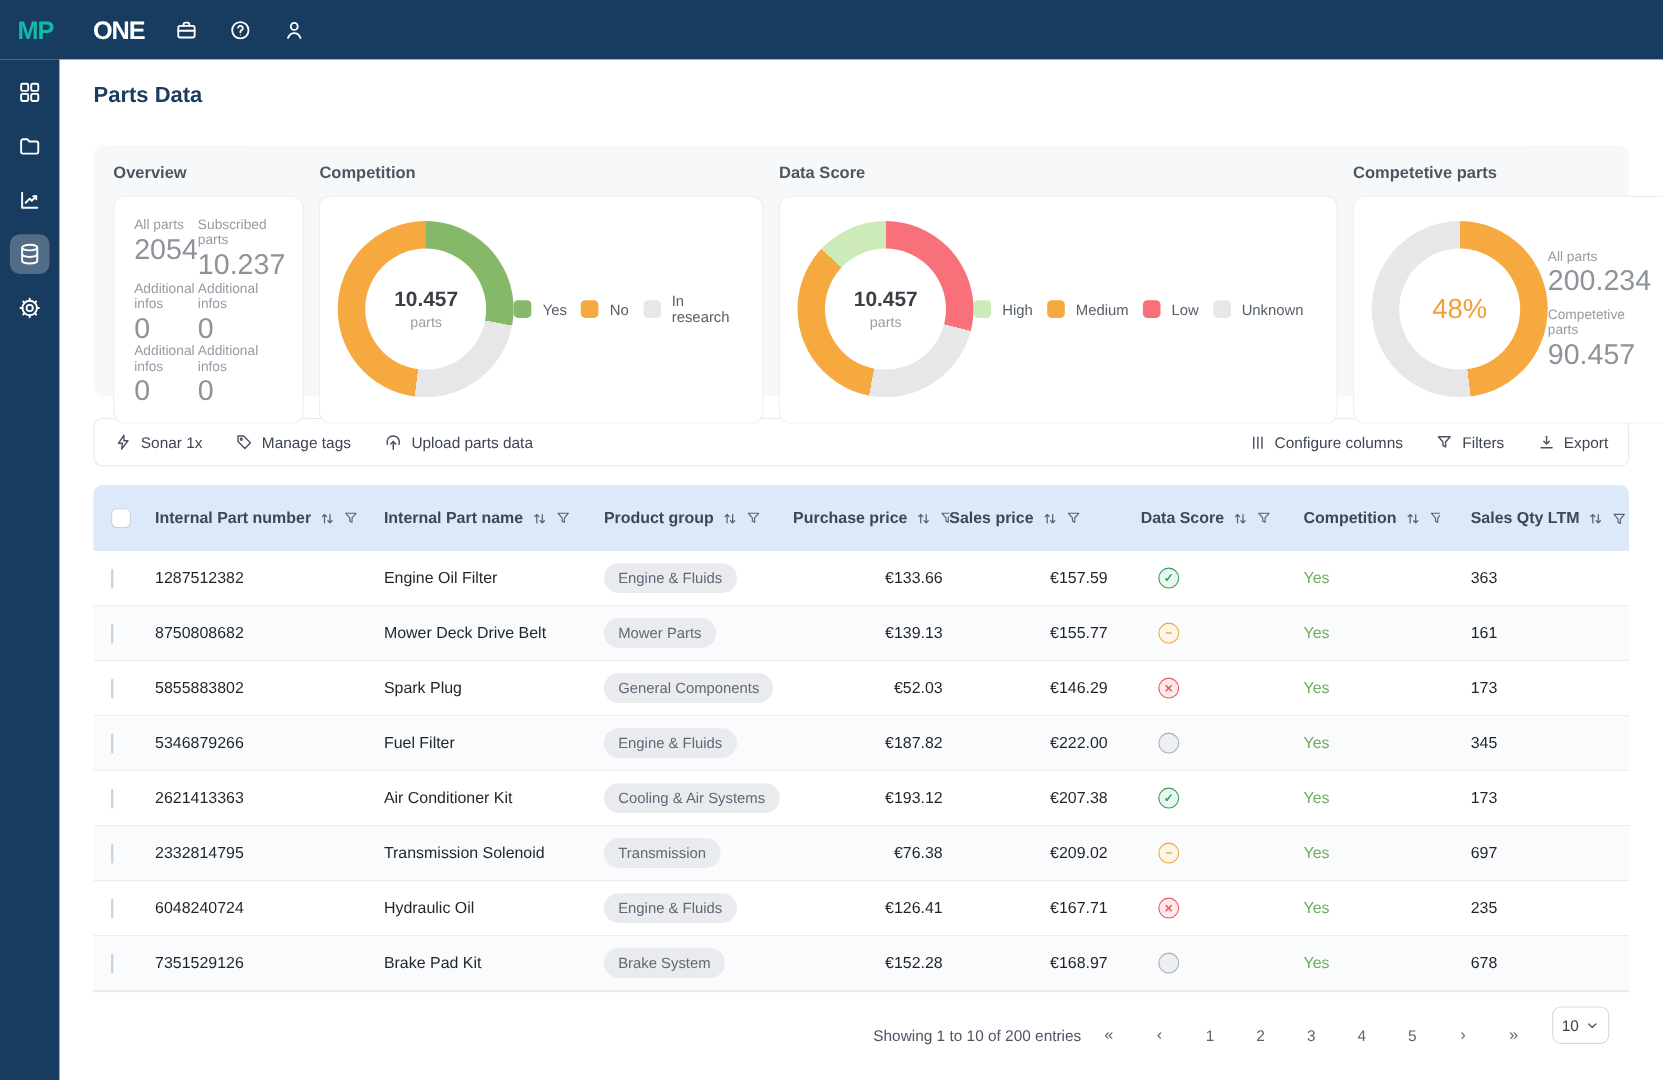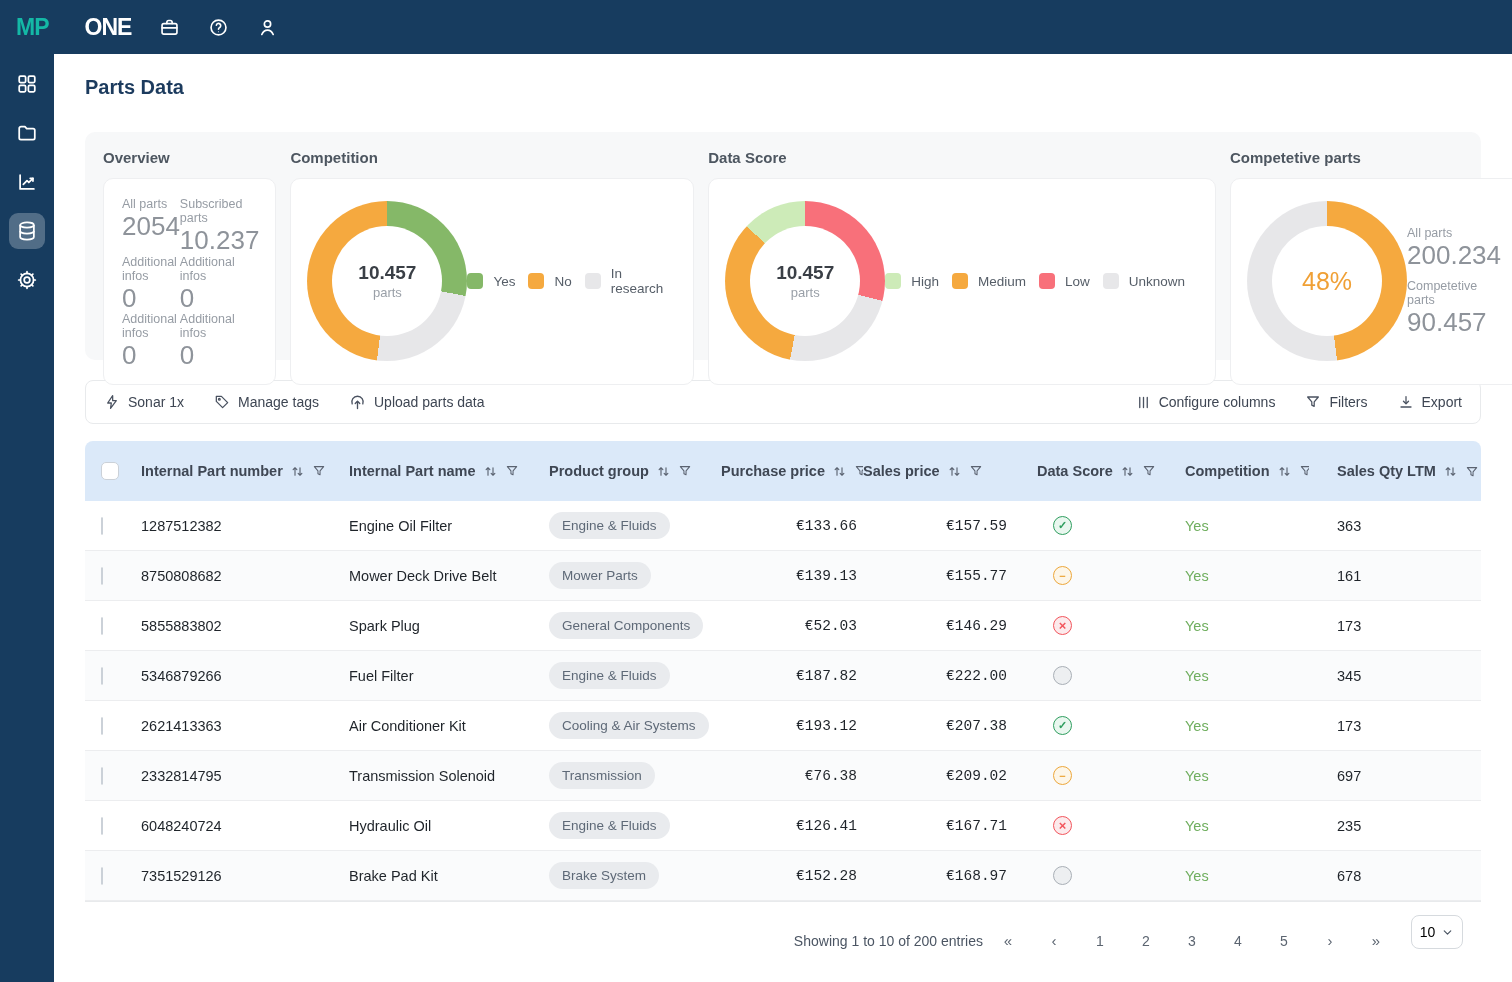--- a/index.html
+++ b/index.html
@@ -85,31 +85,31 @@
   .score.low     { border:1.5px solid #f2555c; background:#fceaec; color:#f2555c; }
   .score.unknown { border:1.5px solid #a9afb6; background:#edeff1; color:#edeff1; }
   .score.high::before    { content:"\2713"; }
   .score.medium::before  { content:"\2212"; }
   .score.low::before     { content:"\00d7"; font-size:13px; }
   .score.unknown::before { content:""; }
   .comp-yes { color:#6fae5e; padding-left:24px; }
   .qty { padding-left:28px; }
   .pad-l24 { padding-left:24px; }
   .pad-l28 { padding-left:28px;align-items:flex-end; }
-  .price-pad { padding-right:6px;font-family:Liberation Mono, monospace; }
+  .price-pad { padding-right:6px; }
 
   
   .tfoot { height:48px; border-top:1px solid #e8eaec; display:flex; align-items:flex-end;
            justify-content:flex-end; padding-right:18px; font-size:14px; color:#4b5563; }
   .pager { display:flex; align-items:center; margin-left:2px; }
   .page-item { width:46px; text-align:center; color:#5b6470; font-size:14px; cursor:pointer; }
   .page-item.arrow { font-size:15px; }
   .page-size { width:52px; height:34px; border:1px solid #d6dade; border-radius:8px; background:#fff;
                display:flex; align-items:center; justify-content:center; gap:6px; font-size:14px;
-               color:#000000; margin-left:12px; cursor:pointer; }
+               color:#404040; margin-left:12px; cursor:pointer; }
   .page-size svg { color:#4b5563; }
 </style>
 </head>
 <body>
 
 <div class="navbar">
   <div class="logo">
     <span class="mp">MP</span>
     <span class="one">ONE</span>
   </div>

